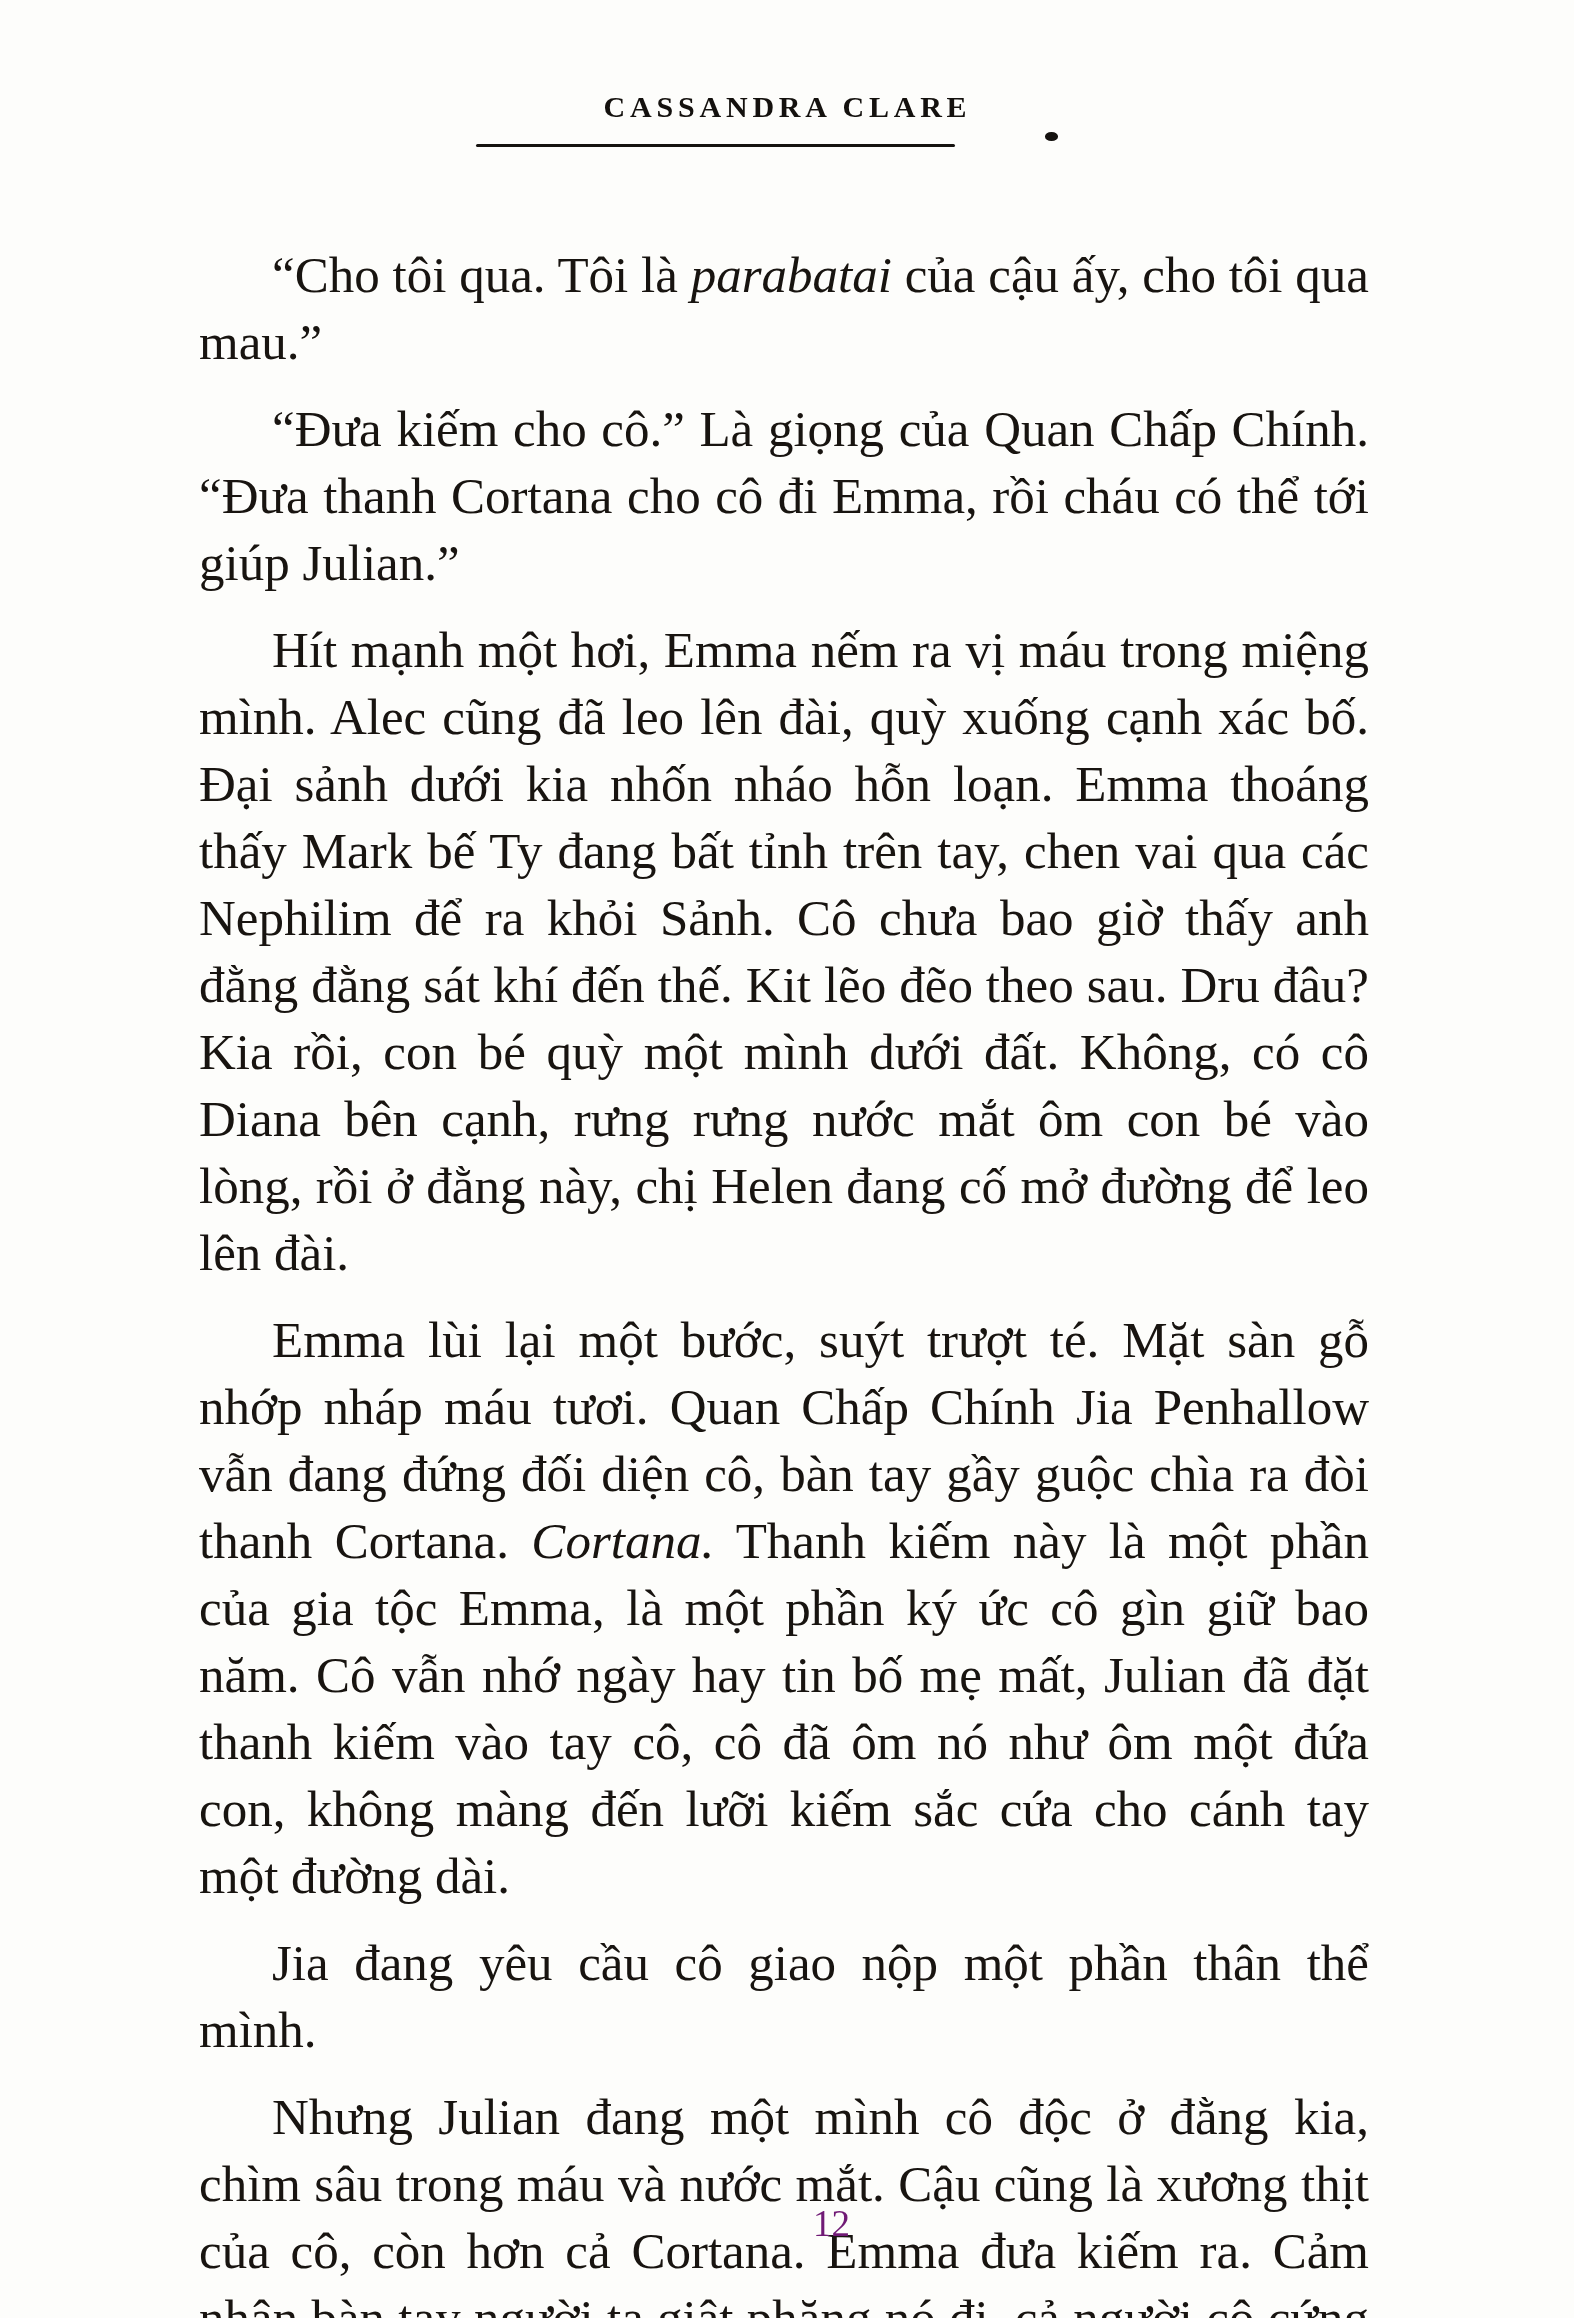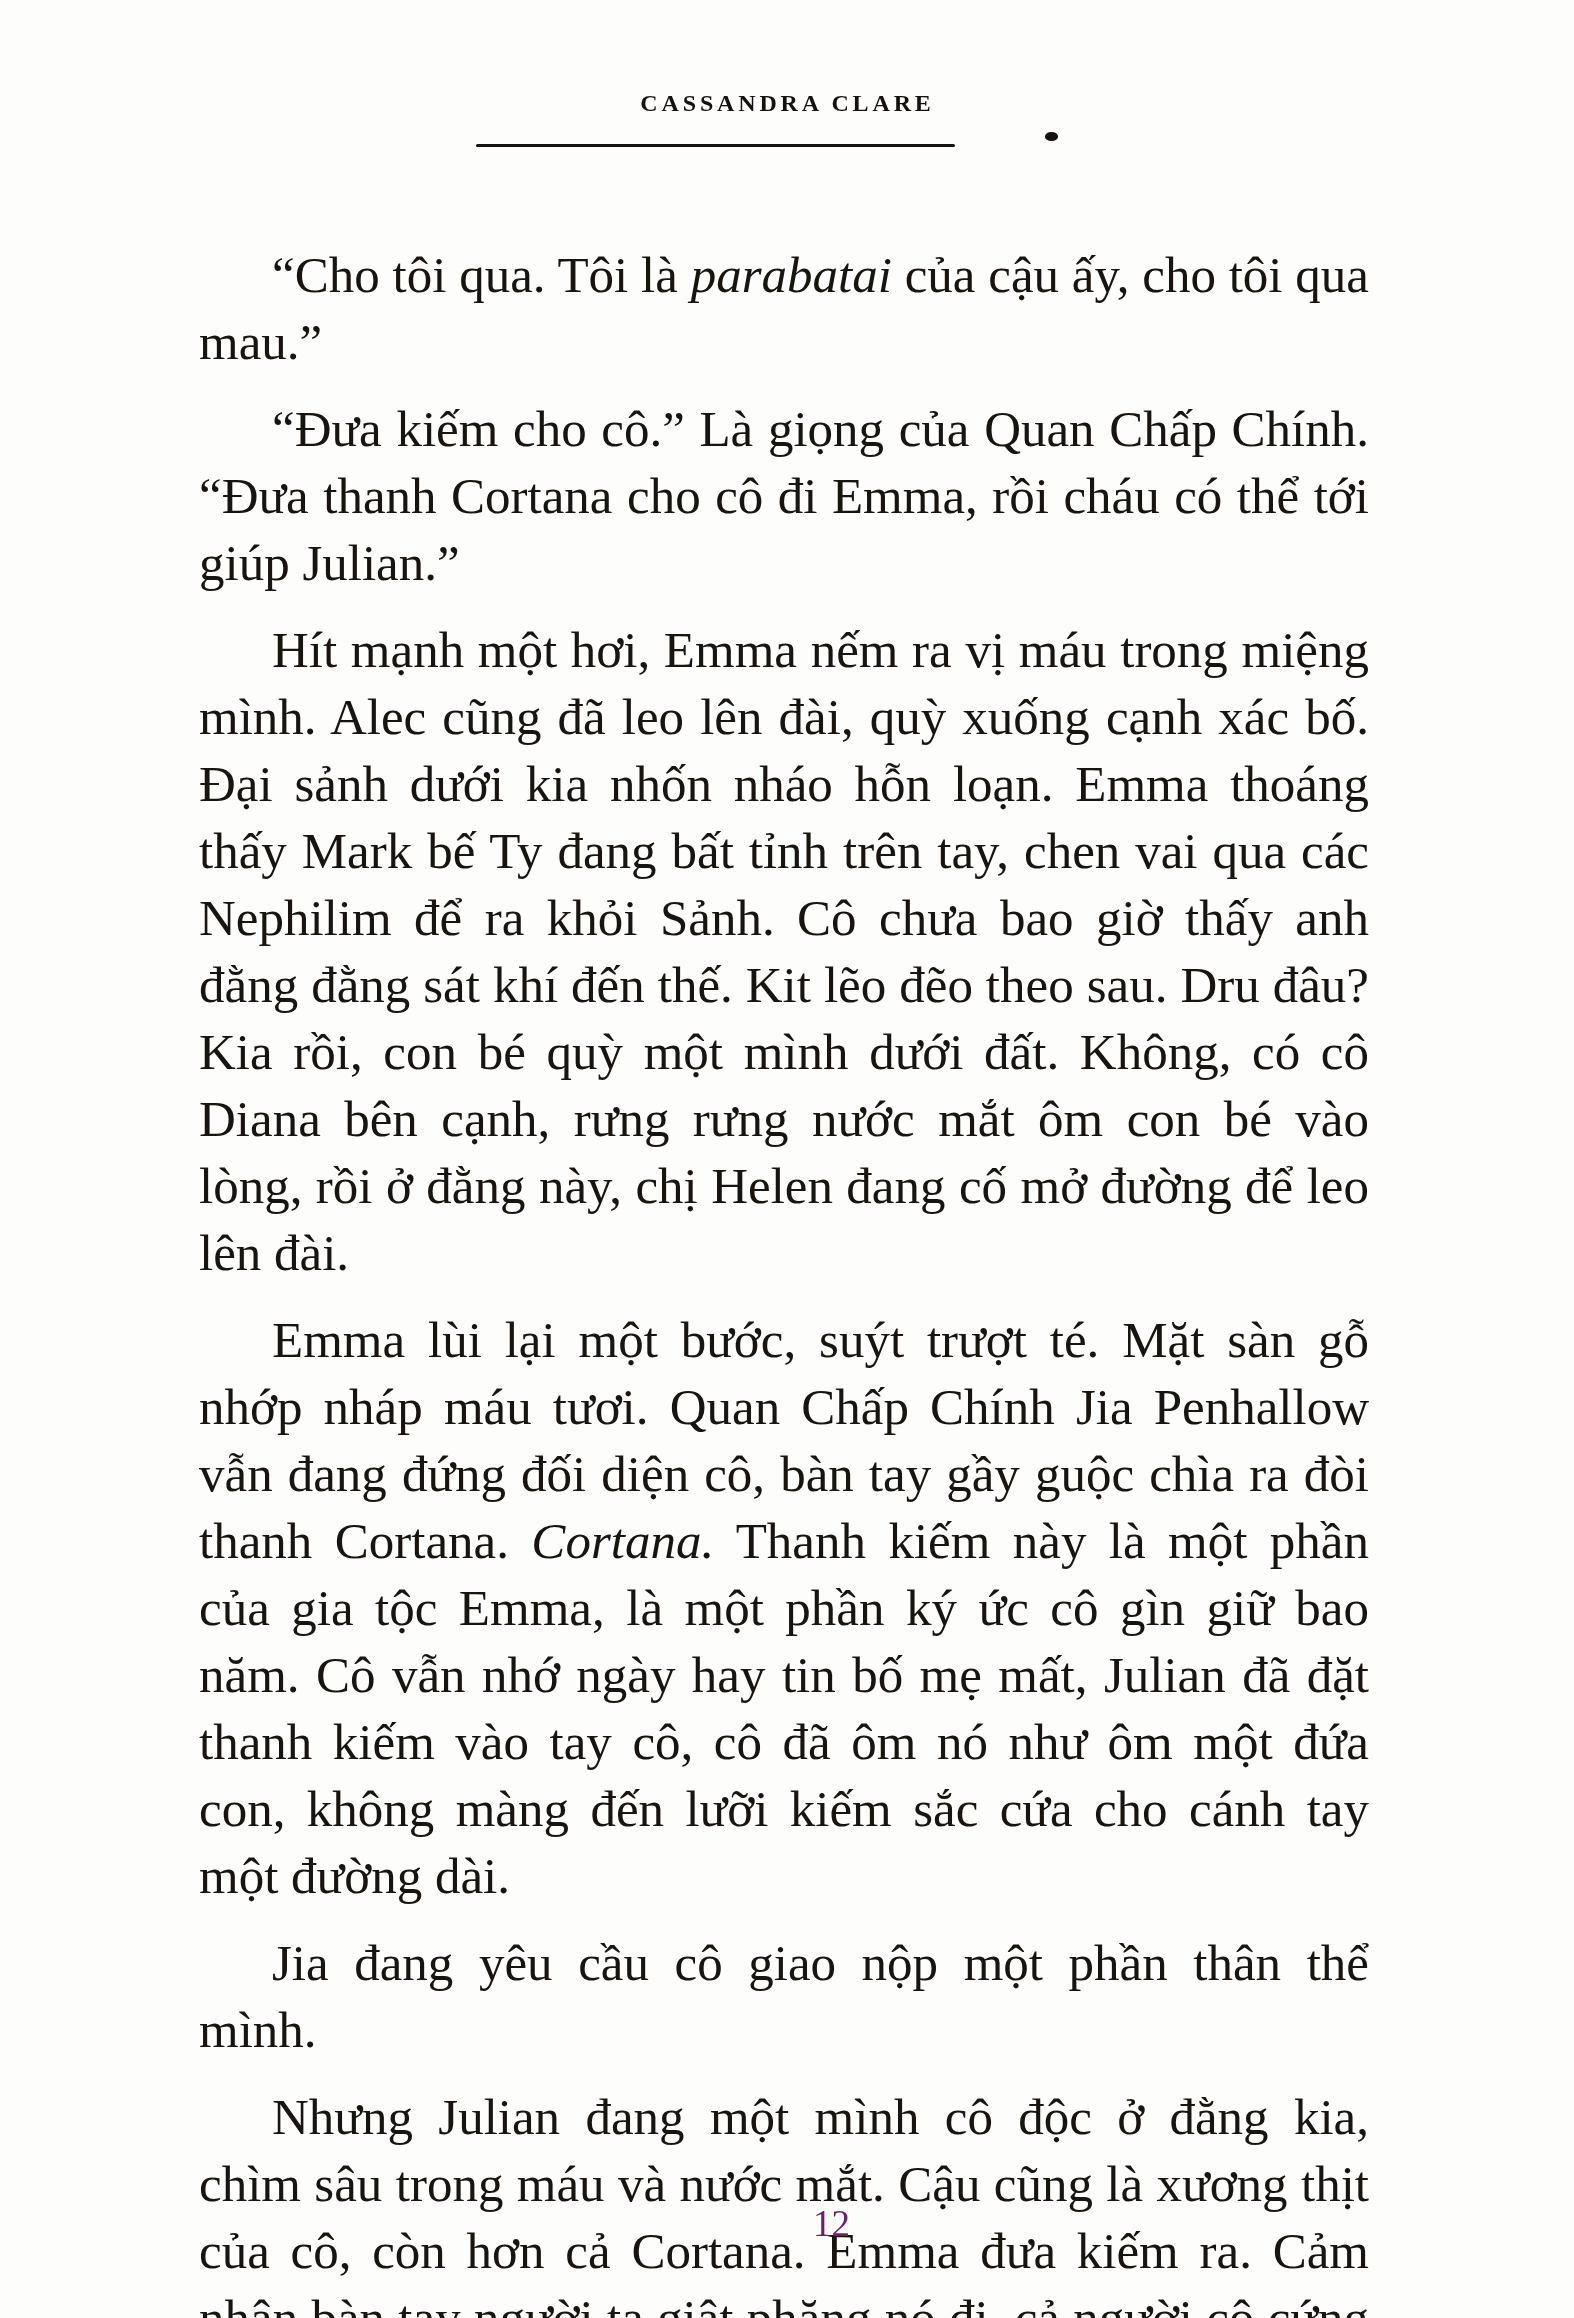--- a/index.html
+++ b/index.html
@@ -15,21 +15,21 @@
     background: #fdfdfb;
     color: #181410;
     overflow: hidden;
   }
   .running-head {
     position: absolute;
     top: 90px;
     left: 0;
     width: 100%;
     text-align: center;
-    font-size: 24px;
+    font-size: 30px;
     font-weight: 700;
     letter-spacing: 0.16em;
     color: #14110e;
   }
   .header-rule {
     position: absolute;
     top: 144px;
     left: 476px;
     width: 479px;
     height: 3.3px;

